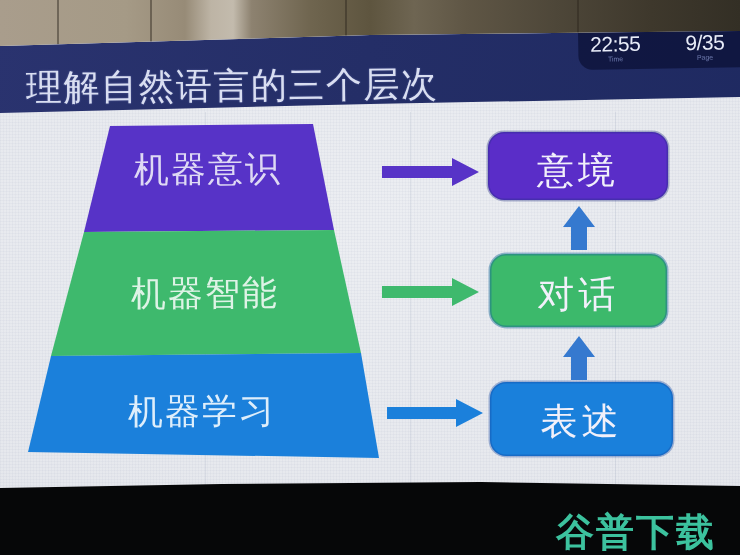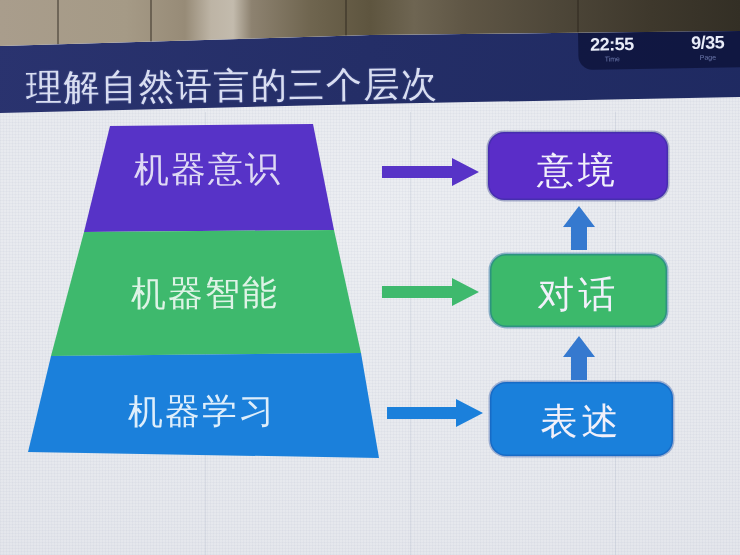--- a/index.html
+++ b/index.html
@@ -46,21 +46,21 @@
 
   .timer-panel {
     position:absolute; left:578px; top:30px; width:172px; height:37px;
     background:rgba(13,20,58,.82);
     border-bottom-left-radius:14px;
     transform:rotate(-1deg); transform-origin:right top;
     display:flex; justify-content:space-between;
     padding:1px 26px 0 12px;
   }
   .timer-col { display:flex; flex-direction:column; align-items:center; }
-  .timer-value { font-size:18px; font-weight:bold; color:#e8ecf8; letter-spacing:-0.5px; line-height:22px; }
+  .timer-value { font-size:21px; font-weight:normal; color:#e8ecf8; letter-spacing:-0.5px; line-height:22px; }
   .timer-label { font-size:7px; color:#6d79ad; line-height:8px; }
 
   .diagram-svg { position:absolute; inset:0; }
 
   .pyramid-label {
     position:absolute; width:220px; text-align:center;
     font-size:35px; letter-spacing:2px; white-space:nowrap;
     transform:rotate(-0.5deg);
   }
   .pl-1 { left:98px; top:146px; color:#ded9f4; }
@@ -141,14 +141,17 @@
     <div class="pyramid-label pl-1">机器意识</div>
     <div class="pyramid-label pl-2">机器智能</div>
     <div class="pyramid-label pl-3">机器学习</div>
 
     <div class="box-label bl-1">意境</div>
     <div class="box-label bl-2">对话</div>
     <div class="box-label bl-3">表述</div>
 
   </div>
 
+  <div class="floor">
+    <div class="watermark">谷普下载</div>
+  </div>
 
 </div>
 
 </body></html>

